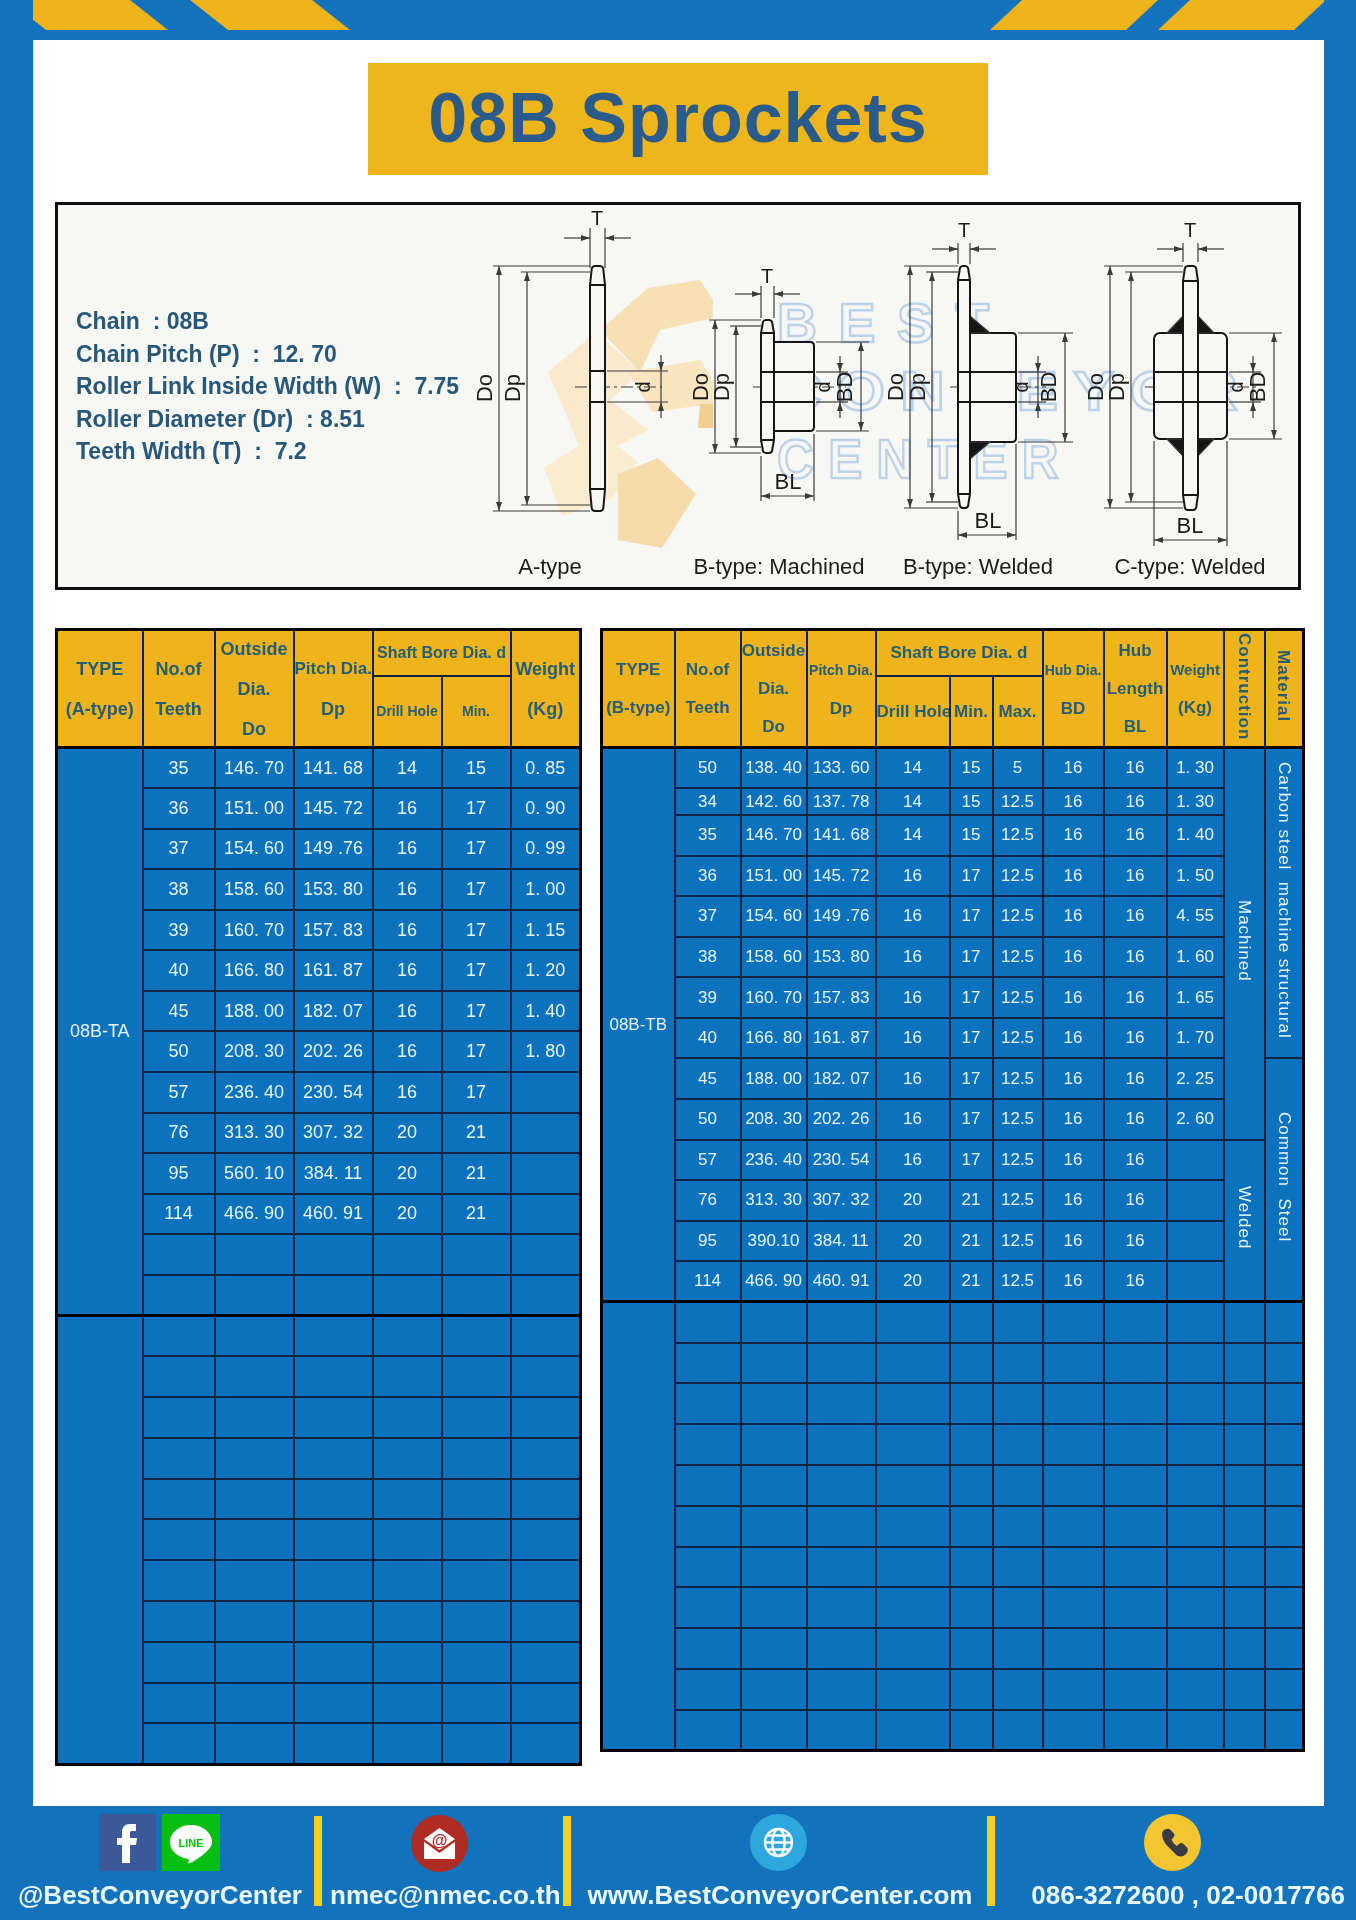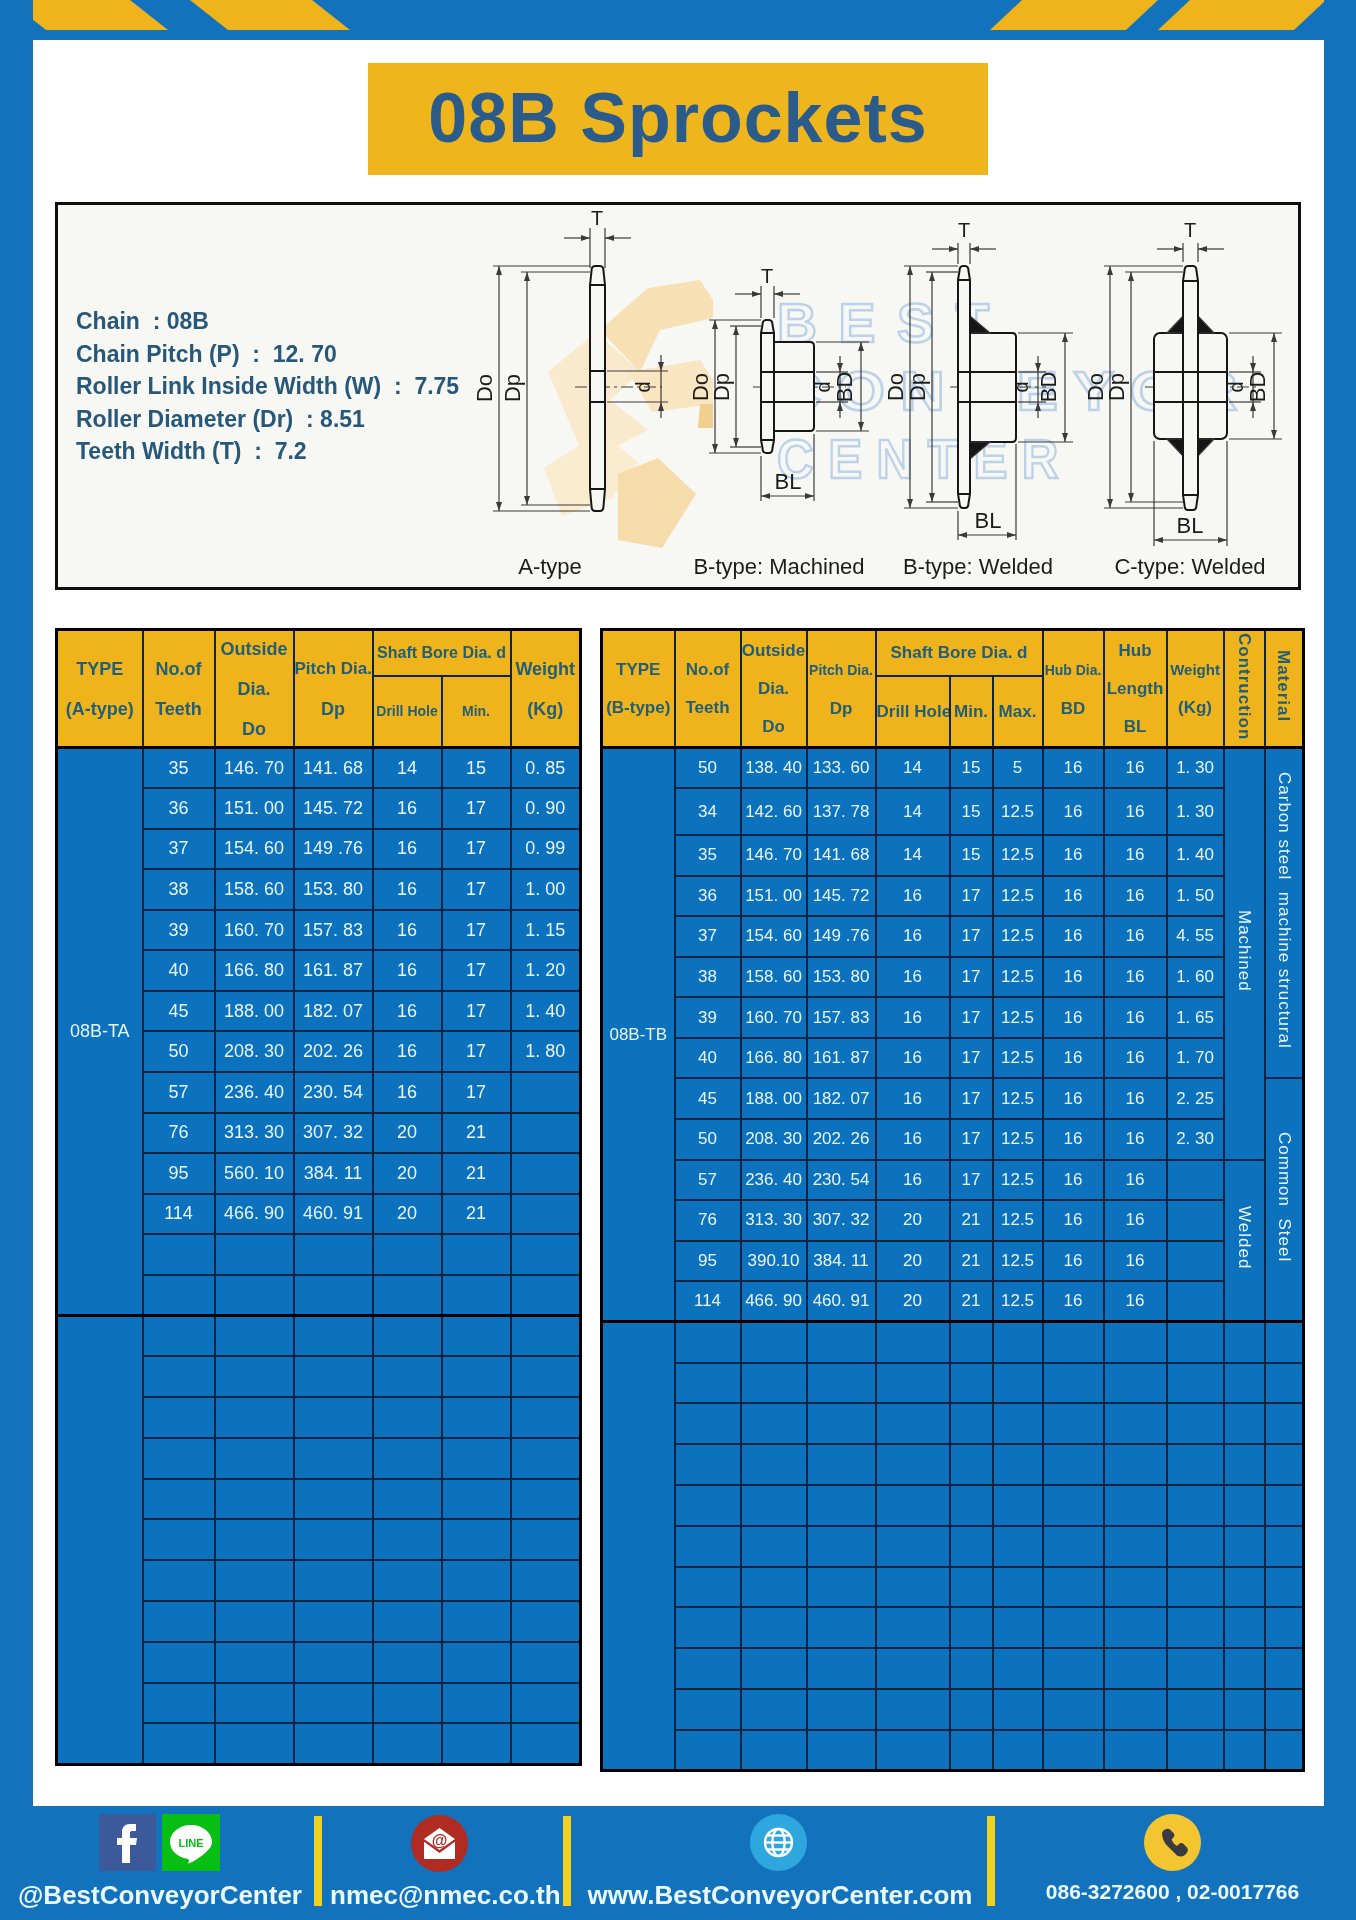--- a/index.html
+++ b/index.html
@@ -514,21 +514,21 @@
         <td>133. 60</td>
         <td>14</td>
         <td>15</td>
         <td>5</td>
         <td>16</td>
         <td>16</td>
         <td>1. 30</td>
         <td rowspan="10"><span class="vtx" style="font-size:17px">Machined</span></td>
         <td rowspan="8"><span class="vtx" style="font-size:17px">Carbon steel&nbsp;&nbsp;machine structural</span></td>
       </tr>
-      <tr style="height:47px">
+      <tr style="height:27px">
         <td>34</td>
         <td>142. 60</td>
         <td>137. 78</td>
         <td>14</td>
         <td>15</td>
         <td>12.5</td>
         <td>16</td>
         <td>16</td>
         <td>1. 30</td>
       </tr>
@@ -612,21 +612,21 @@
       </tr>
       <tr style="height:40.57px">
         <td>50</td>
         <td>208. 30</td>
         <td>202. 26</td>
         <td>16</td>
         <td>17</td>
         <td>12.5</td>
         <td>16</td>
         <td>16</td>
-        <td>2. 30</td>
+        <td>2. 60</td>
       </tr>
       <tr style="height:40.57px">
         <td>57</td>
         <td>236. 40</td>
         <td>230. 54</td>
         <td>16</td>
         <td>17</td>
         <td>12.5</td>
         <td>16</td>
         <td>16</td>
@@ -854,13 +854,13 @@
 
 <div class="abs" style="left:580px;top:1880px;width:400px;text-align:center;font-size:26px;font-weight:bold;color:#eaf8ff">www.BestConveyorCenter.com</div>
 
 <div class="abs" style="left:987px;top:1816px;width:8px;height:90px;background:#efd11f"></div>
 
 <div class="abs" style="left:1144px;top:1814px;width:57px;height:57px;border-radius:50%;background:#f2c531">
 <svg width="57" height="57" viewBox="0 0 57 57">
 <path fill="#3a3a42" d="M19 17c2.5-2.5 5.5-3 7-1.5l3.5 3.5c1.5 1.5 1 3.5-.5 5l-1.5 1.5c1 2.5 3 5 5.5 6.5l1.5-1.5c1.5-1.5 3.5-2 5-.5l3.5 3.5c1.5 1.5 1 4.5-1.5 7-2.5 2.5-7 3-10-.5L23 31.5c-3.5-3-6.5-12-4-14.5z"></path>
 </svg></div>
 
-<div class="abs" style="left:1000px;top:1880px;width:345px;text-align:center;font-size:21px;font-weight:bold;color:#eaf8ff">086-3272600 , 02-0017766</div>
+<div class="abs" style="left:1000px;top:1880px;width:345px;text-align:right;font-size:26px;font-weight:bold;color:#eaf8ff">086-3272600 , 02-0017766</div>
 
 </body></html>

